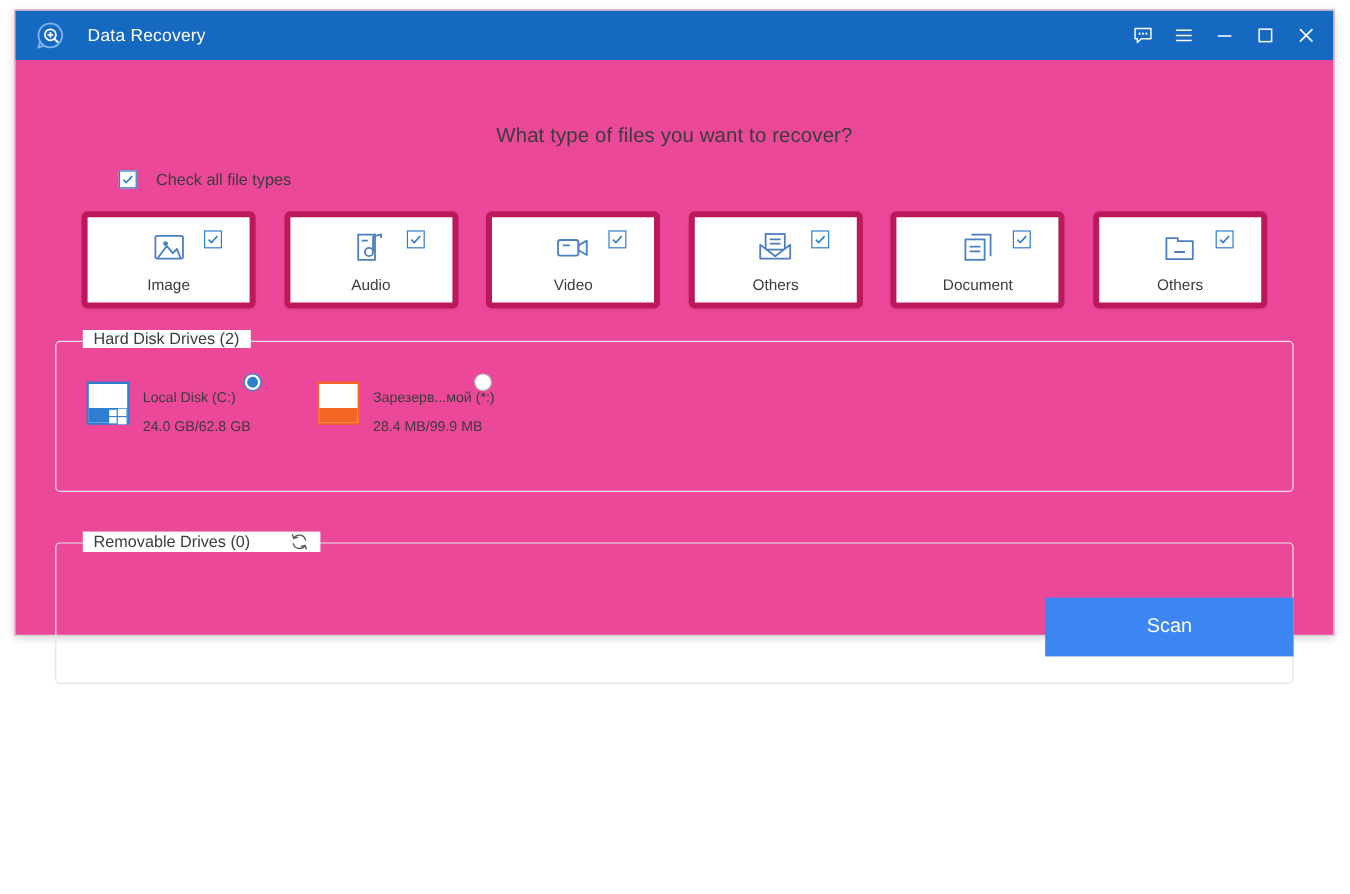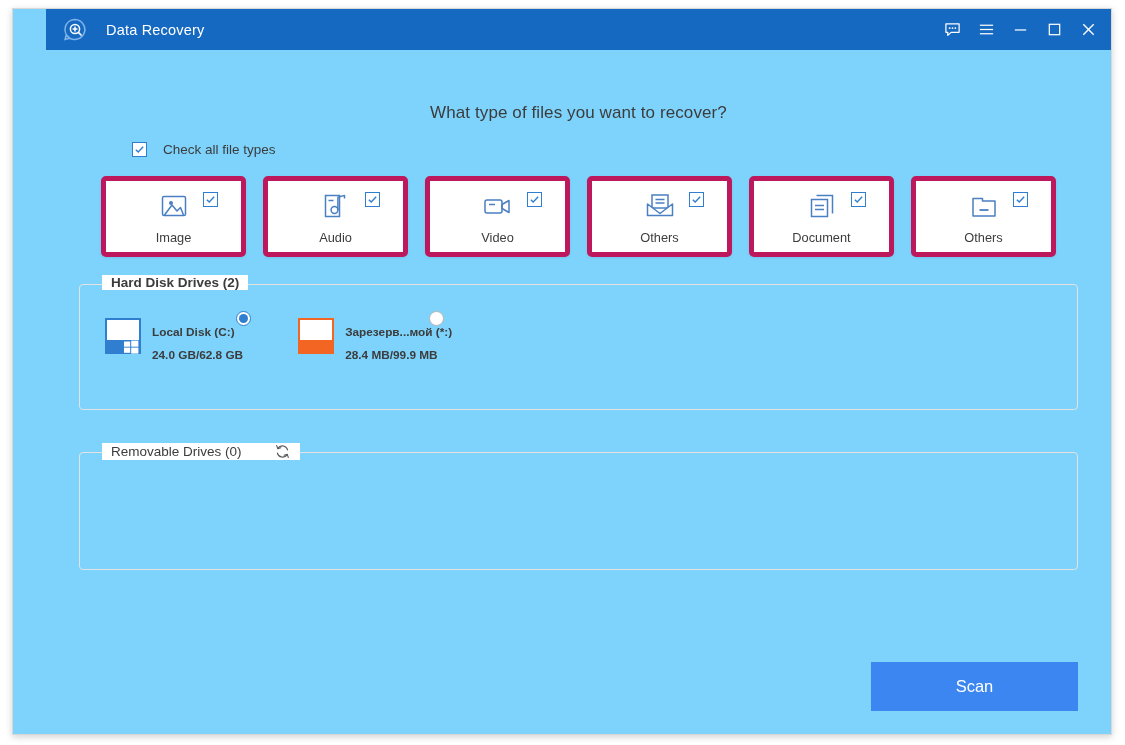--- a/index.html
+++ b/index.html
@@ -5,25 +5,25 @@
   * { box-sizing: border-box; margin: 0; padding: 0; }
   html, body {
     width: 1125px; height: 745px;
     background: #ffffff;
     font-family: "Liberation Sans", sans-serif;
     overflow: hidden;
   }
   #app {
     position: absolute;
     left: 12px; top: 8px;
-    width: 1100px; height: 727px;
-    background: #7dd3fc;
+    width: 1100px; height: 522px;
+    background: #ec4899;
     border: 1px solid #d8d8d8;
     box-shadow: 0 2px 7px rgba(0,0,0,0.18);
-    display: flex; flex-direction: column; padding-left: 33px;
+    display: flex; flex-direction: column;
   }
 
   
   .titlebar {
     height: 41px; min-height: 41px;
     background: #1669c1;
     display: flex; align-items: center;
     padding: 0 6px 0 16px;
     color: #ffffff;
   }
@@ -87,21 +87,21 @@
   .card-icon { height: 32px; display: flex; align-items: center; justify-content: center; margin-top: 2px; }
   .card-label { font-size: 12.8px; color: #3c3c3c; margin-top: 8px; }
 
   
   .panel {
     position: relative;
     border: 1px solid #e3e3e3;
     border-radius: 4px;
     margin-top: 27px;
   }
-  .panel.hdd { height: 126px; font-weight: bold; }
+  .panel.hdd { height: 126px; }
   .panel.removable { height: 118px; margin-top: 42px; }
   .panel-legend {
     position: absolute;
     top: -10px; left: 22px;
     background: #ffffff;
     padding: 0 9px;
     font-size: 13.5px; color: #3c3c3c;
     display: flex; align-items: center; gap: 32px;
   }
   .refresh-btn { cursor: pointer; display: flex; align-items: center; }

